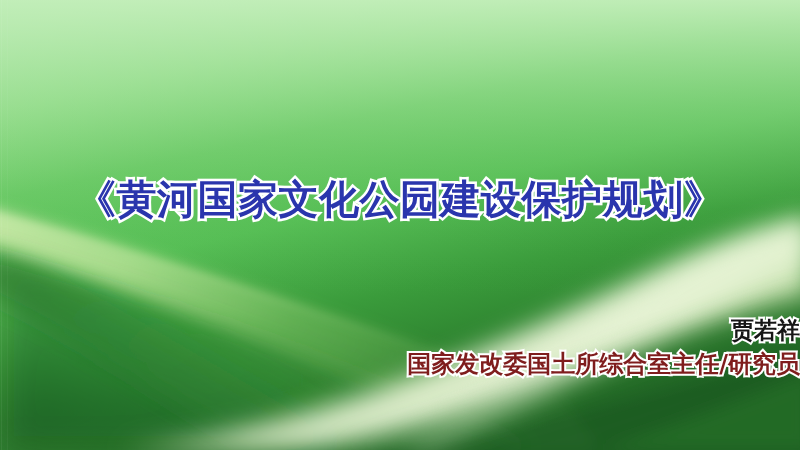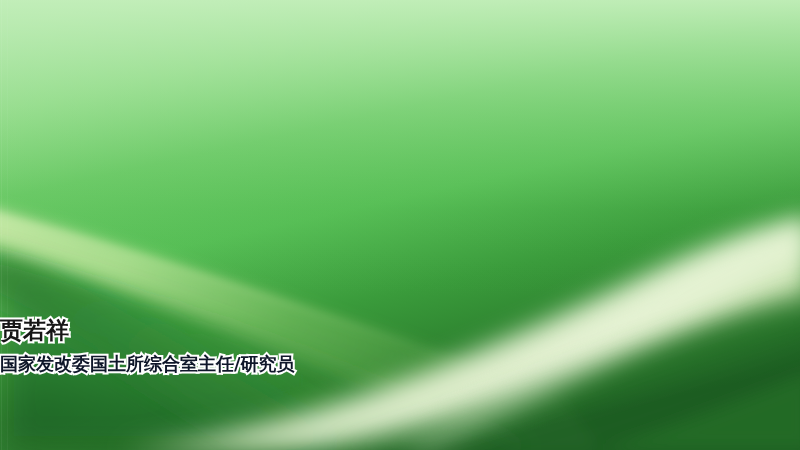--- a/index.html
+++ b/index.html
@@ -56,38 +56,38 @@
        0 0 1px #ffffff,
        1px 1px 0 rgba(255,255,255,0.65);
     white-space: nowrap;
   }
 
   .subtitle-block {
     position: absolute;
     top: 314px;
     left: 0;
     right: 0;
-    text-align: left;
+    text-align: right;
   }
 
   .subtitle-name {
     font-size: 23px;
     line-height: 32px;
     font-weight: bold;
     color: #161616;
     -webkit-text-stroke: 4px #ffffff;
     paint-order: stroke fill;
     white-space: nowrap;
   }
 
   .subtitle-role {
-    font-size: 18px;
+    font-size: 24px;
     line-height: 36px;
     font-weight: bold;
-    color: #0f172a;
+    color: #7f1d1d;
     -webkit-text-stroke: 4px #ffffff;
     paint-order: stroke fill;
     white-space: nowrap;
   }
 </style>
 </head>
 <body>
 
 <div id="slide">
 
@@ -180,20 +180,21 @@
 
     <path d="M600,450 C690,420 760,392 810,372 L810,450 Z" fill="#2a7a2c" opacity="0.45" filter="url(#soft8)"></path>
 
     <rect x="1" y="0" width="1" height="450" fill="#ffffff" opacity="0.06"></rect>
     <rect x="7" y="0" width="1" height="450" fill="#ffffff" opacity="0.04"></rect>
   </svg>
 
   <div class="content">
 
     <div class="title-block">
+      <div class="title-line">《黄河国家文化公园建设保护规划》</div>
     </div>
 
     <div class="subtitle-block">
       <div class="subtitle-name">贾若祥</div>
       <div class="subtitle-role">国家发改委国土所综合室主任/研究员</div>
     </div>
 
   </div>
 </div>
 

